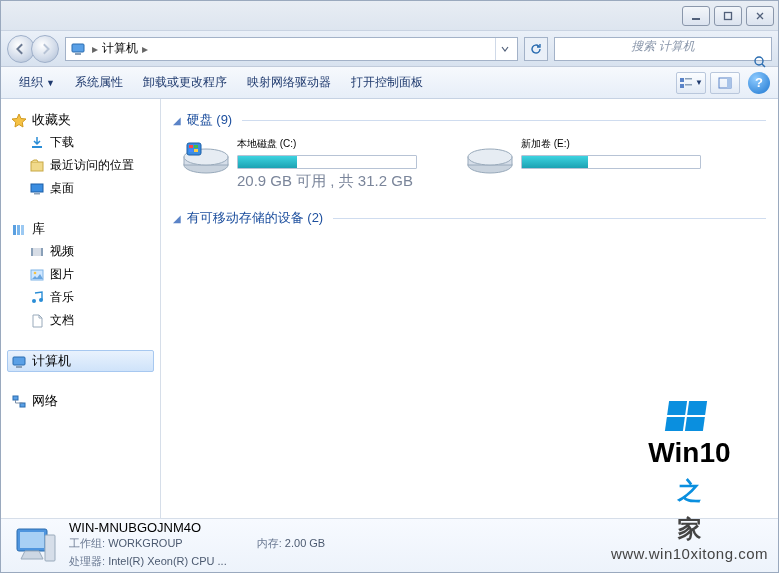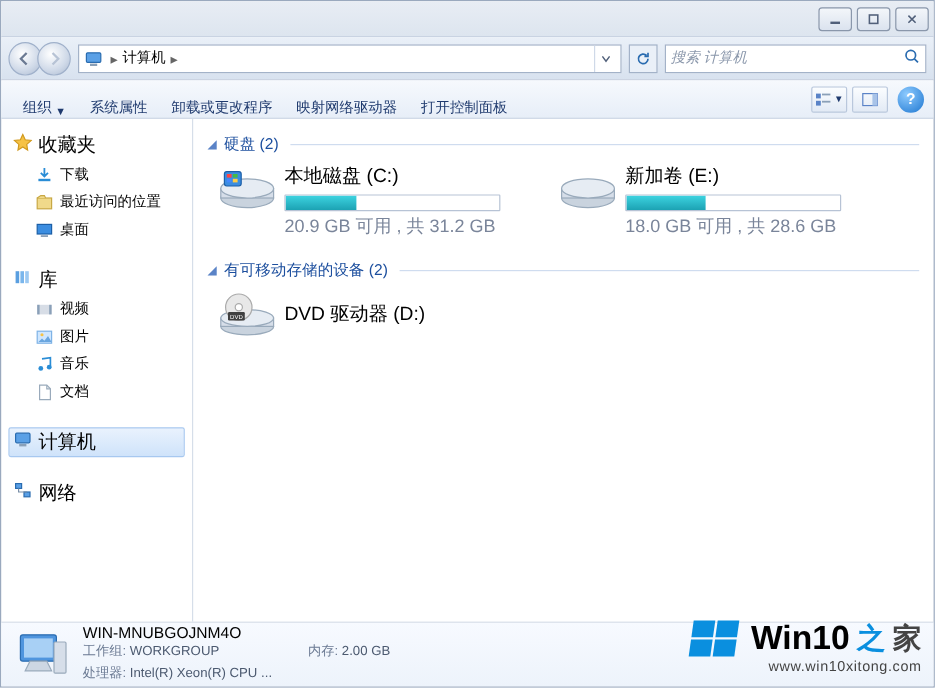--- a/index.html
+++ b/index.html
@@ -16,68 +16,68 @@
 .navcircle { width:28px; height:28px; border-radius:50%; background: radial-gradient(circle at 40% 35%, #fff, #cfd9e8 60%, #a9b8cf); border:1px solid #9fb0ca; display:flex; align-items:center; justify-content:center; cursor:pointer; }
 .navcircle + .navcircle { margin-left:-4px; }
 .navcircle svg { width:12px; height:12px; fill:#6b7a93; }
 .addrbar { flex:1; height:24px; background:#fff; border:1px solid #a3b2c8; display:flex; align-items:center; padding:0 4px; font-size:12px; }
 .addrbar .comp-icon { width:16px; height:16px; margin-right:4px; }
 .addrbar .crumb { padding:0 2px; cursor:pointer; }
 .addrbar .sep { color:#666; padding:0 2px; }
 .addrbar .spacer { flex:1; }
 .addr-drop { width:18px; height:22px; display:flex; align-items:center; justify-content:center; border-left:1px solid #cfd9e8; cursor:pointer; }
 .refresh { width:24px; height:24px; border:1px solid #a3b2c8; background:#eaf0f8; display:flex; align-items:center; justify-content:center; cursor:pointer; }
-.searchbox { width:218px; height:24px; background:#fff; border:1px solid #a3b2c8; display:flex; align-items:center; padding:0 4px; color:#8a97ab; font-size:12px; font-style:italic; }
+.searchbox { width:218px; height:24px; background:#fff; border:1px solid #a3b2c8; display:flex; align-items:center; padding:0 4px; color:#8a97ab; font-size:12px; font-style:italic;flex-direction:column; }
 .searchbox .mag { margin-left:auto; }
 
 
 .toolbar { height: 32px; background: linear-gradient(#f6f9fd,#e7eef8); border-bottom:1px solid #c6d2e3; display:flex; align-items:center; padding:0 8px; font-size:12px; color:#1f3a6e; gap:0; }
-.tbitem { padding:0 10px; height:100%; display:flex; align-items:flex-end; cursor:pointer; }
+.tbitem { padding:0 10px; height:100%; display:flex; align-items:center; cursor:pointer; }
 .tbitem .chev { margin-left:3px; font-size:9px; }
 .tbspacer { flex:1; }
 .viewbtn { width:30px; height:22px; border:1px solid #b9c7dc; border-radius:2px; background:linear-gradient(#fbfdff,#e2eaf5); margin-left:4px; display:flex; align-items:center; justify-content:center; cursor:pointer; }
 .helpbtn { width:22px; height:22px; border-radius:50%; background: radial-gradient(circle at 35% 30%, #8ecbff, #1d76d0); margin-left:8px; display:flex; align-items:center; justify-content:center; color:#fff; font-weight:bold; font-size:13px; cursor:pointer; }
 
 
 .mainsplit { display:flex; height: calc(100% - 30px - 36px - 32px - 54px); }
 .sidebar { width:160px; border-right:1px solid #d6dee9; padding:10px 6px; font-size:12px; overflow:hidden; }
 .navgroup { margin-bottom:18px; }
-.navhead { display:flex; align-items:flex-start; gap:5px; padding:2px 4px; font-size:16px; cursor:pointer; }
+.navhead { display:flex; align-items:flex-end; gap:5px; padding:2px 4px; font-size:13px; cursor:pointer; }
 .navhead.selected { background: linear-gradient(#e9f2fd,#cfe3fa); border:1px solid #a7c8f0; border-radius:2px; padding:1px 3px; }
 .navchild { display:flex; align-items:center; gap:5px; padding:3px 4px 3px 22px; cursor:pointer; }
 .navicon { width:16px; height:16px; display:inline-flex; align-items:center; justify-content:center; }
 
 
 .content { flex:1; padding:8px 12px; overflow:auto; }
 .group-header { display:flex; align-items:center; font-size:13px; color:#1d4f9e; margin:4px 0 8px 0; cursor:pointer; }
 .group-header .tri { font-size:10px; margin-right:6px; color:#5a83c7; }
 .group-header .line { flex:1; height:1px; background:#cfdcef; margin-left:10px; }
 .drives { display:flex; flex-wrap:wrap; gap:12px 24px; margin-left:8px; margin-bottom:18px; }
 .drive { display:flex; width:260px; cursor:pointer; }
 .drive-icon { width:50px; height:40px; margin-right:6px; flex-shrink:0; }
 .drive-body { flex:1; }
-.drive-label { font-size:16px; color:#000; margin-bottom:4px; }
+.drive-label { font-size:10px; color:#000; margin-bottom:4px; }
 .drive-bar { height:14px; border:1px solid #b7c3d5; background:#fff; border-radius:1px; overflow:hidden; margin-bottom:3px; width:180px; }
 .drive-fill { height:100%; background: linear-gradient(#3dd3e0,#1ca2b3); }
 .drive-info { font-size:15px; color:#7a859a; }
 
 
 .details { height:54px; border-top:1px solid #d6dee9; background:linear-gradient(#f7faff,#edf3fb); display:flex; align-items:center; padding:4px 10px; font-size:11px; color:#4c5a70; position:relative; }
 .details .pc-icon { width:48px; height:42px; margin-right:10px; }
 .details .name { font-size:13px; color:#000; }
 .details-cols { display:flex; gap:30px; }
 .details-col { line-height:1.6; }
 .details-col .k { color:#6b7a93; }
 
 
 .watermark { position:absolute; right:10px; bottom:10px; text-align:right; }
-.watermark .w1 { font-size:28px; font-weight:600; display:flex; align-items:center; gap:6px; justify-content:flex-end; }
+.watermark .w1 { font-size:28px; font-weight:600; display:flex; align-items:center; gap:6px; justify-content:flex-end;flex-direction:column; }
 .watermark .w1 .zhi { color:#0a8fdf; font-size:24px; }
 .watermark .w1 .jia { color:#444; font-size:24px; }
-.watermark .w2 { font-size:12px; color:#444; letter-spacing:0.5px; }
+.watermark .w2 { font-size:15px; color:#444; letter-spacing:0.5px; }
 .winlogo { display:inline-grid; grid-template-columns:repeat(2,18px); grid-template-rows:repeat(2,14px); gap:2px; transform:skewX(-8deg); margin-right:6px; }
 .winlogo span { background:#0a8fdf; }
 
 </style>
 </head>
 <body>
 
 <div class="titlebar">
   <div class="winbtn">
       <svg viewBox="0 0 10 10">
@@ -294,21 +294,21 @@
           </span>
         <span>网络</span>
       </div>
     </div>
   </div>
 
   <div class="content">
 
     <div class="group-header">
       <span class="tri">◢</span>
-      <span>硬盘 (2)</span>
+      <span>硬盘 (9)</span>
       <span class="line"></span>
     </div>
     <div class="drives">
       <div class="drive">
         <div class="drive-icon">
           <svg viewBox="0 0 50 40">
               <ellipse cx="25" cy="28" rx="22" ry="8" fill="#c9d3de" stroke="#9ab"></ellipse>
               <rect x="3" y="20" width="44" height="8" fill="#d6dee9" stroke="#9ab"></rect>
               <ellipse cx="25" cy="20" rx="22" ry="8" fill="#e6ecf3" stroke="#9ab"></ellipse>
               <rect x="6" y="6" width="14" height="12" rx="2" fill="#3b8de0" stroke="#1c5fa7"></rect>
@@ -332,47 +332,30 @@
               <ellipse cx="25" cy="28" rx="22" ry="8" fill="#c9d3de" stroke="#9ab"></ellipse>
               <rect x="3" y="20" width="44" height="8" fill="#d6dee9" stroke="#9ab"></rect>
               <ellipse cx="25" cy="20" rx="22" ry="8" fill="#e6ecf3" stroke="#9ab"></ellipse>
             </svg>
         </div>
         <div class="drive-body">
           <div class="drive-label">新加卷 (E:)</div>
           <div class="drive-bar">
               <div class="drive-fill" style="width:37%"></div>
             </div>
-          <div class="drive-info">18.0 GB 可用 , 共 28.6 GB</div>
         </div>
       </div>
     </div>
 
     <div class="group-header">
       <span class="tri">◢</span>
       <span>有可移动存储的设备 (2)</span>
       <span class="line"></span>
     </div>
     <div class="drives">
-      <div class="drive">
-        <div class="drive-icon">
-          <svg viewBox="0 0 50 40">
-              <ellipse cx="25" cy="30" rx="22" ry="7" fill="#c9d3de" stroke="#9ab"></ellipse>
-              <rect x="3" y="23" width="44" height="7" fill="#d6dee9" stroke="#9ab"></rect>
-              <ellipse cx="25" cy="23" rx="22" ry="7" fill="#e6ecf3" stroke="#9ab"></ellipse>
-              <circle cx="18" cy="14" r="11" fill="#e8e8e8" stroke="#aaa"></circle>
-              <circle cx="18" cy="14" r="3" fill="#fff" stroke="#aaa"></circle>
-              <rect x="9" y="18" width="14" height="7" rx="1" fill="#404040"></rect>
-              <text x="16" y="24" font-size="5" fill="#fff" text-anchor="middle" font-family="Arial">DVD</text>
-            </svg>
-        </div>
-        <div class="drive-body">
-          <div class="drive-label" style="margin-top:10px;">DVD 驱动器 (D:)</div>
-        </div>
-      </div>
     </div>
 
   </div>
 </div>
 
 <div class="details">
   <div class="pc-icon">
     <svg viewBox="0 0 48 42">
         <rect x="6" y="4" width="30" height="22" rx="2" fill="#4f95de" stroke="#2a6cb0"></rect>
         <rect x="9" y="7" width="24" height="16" fill="#a8d0f5"></rect>

